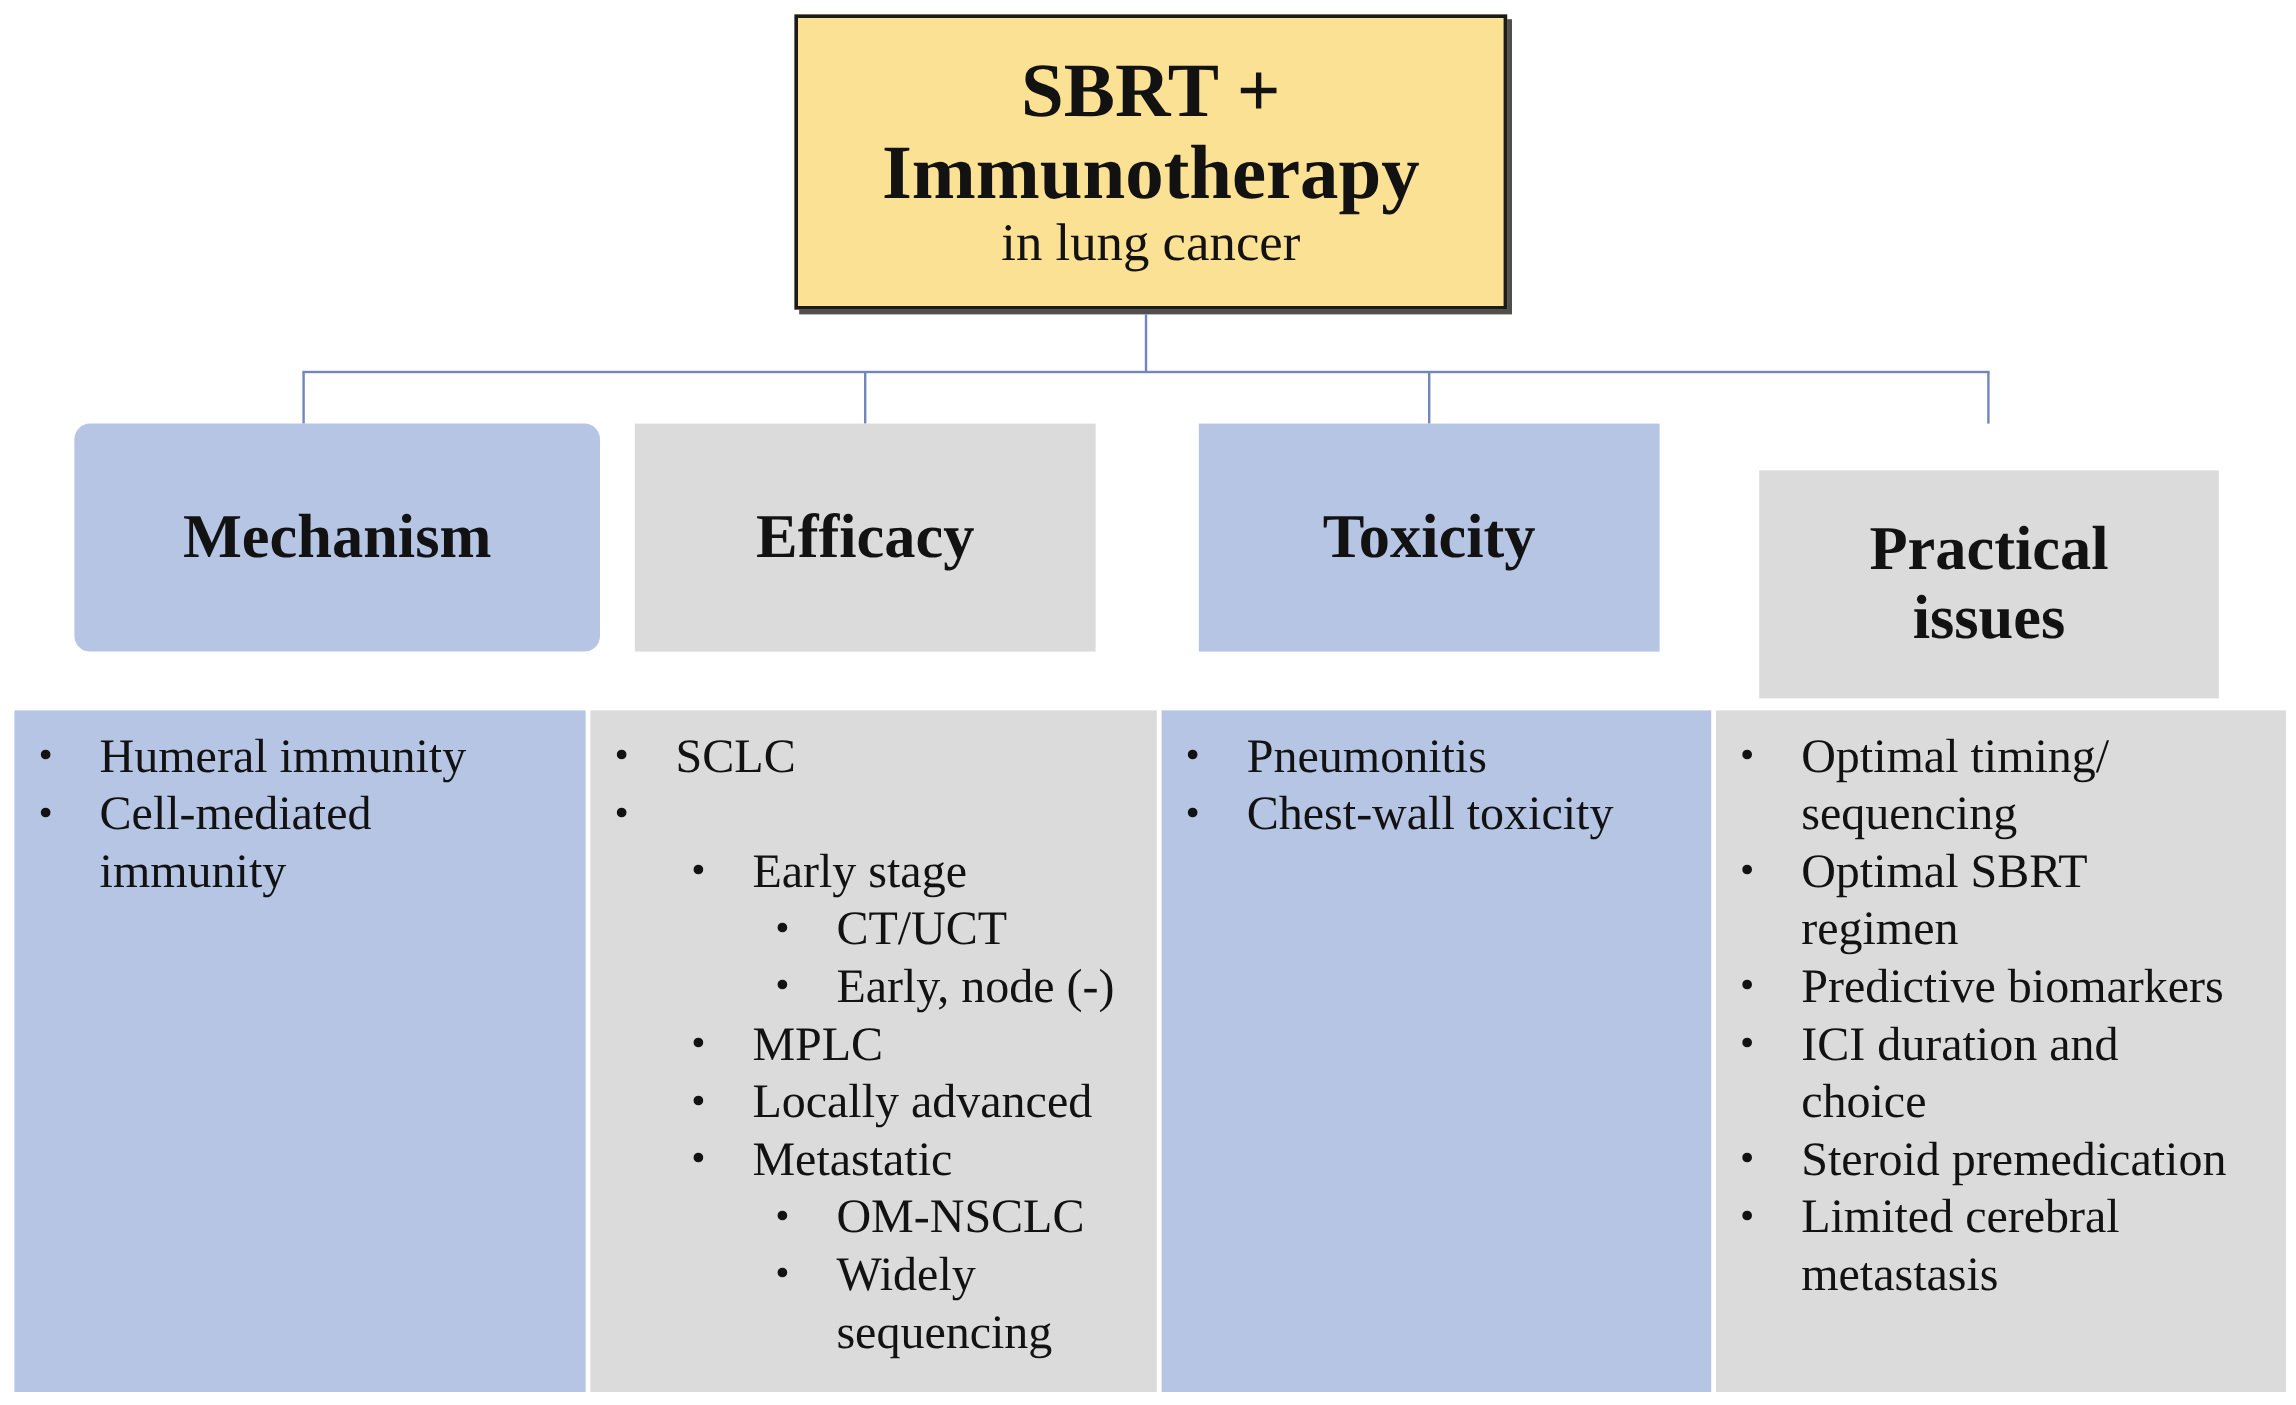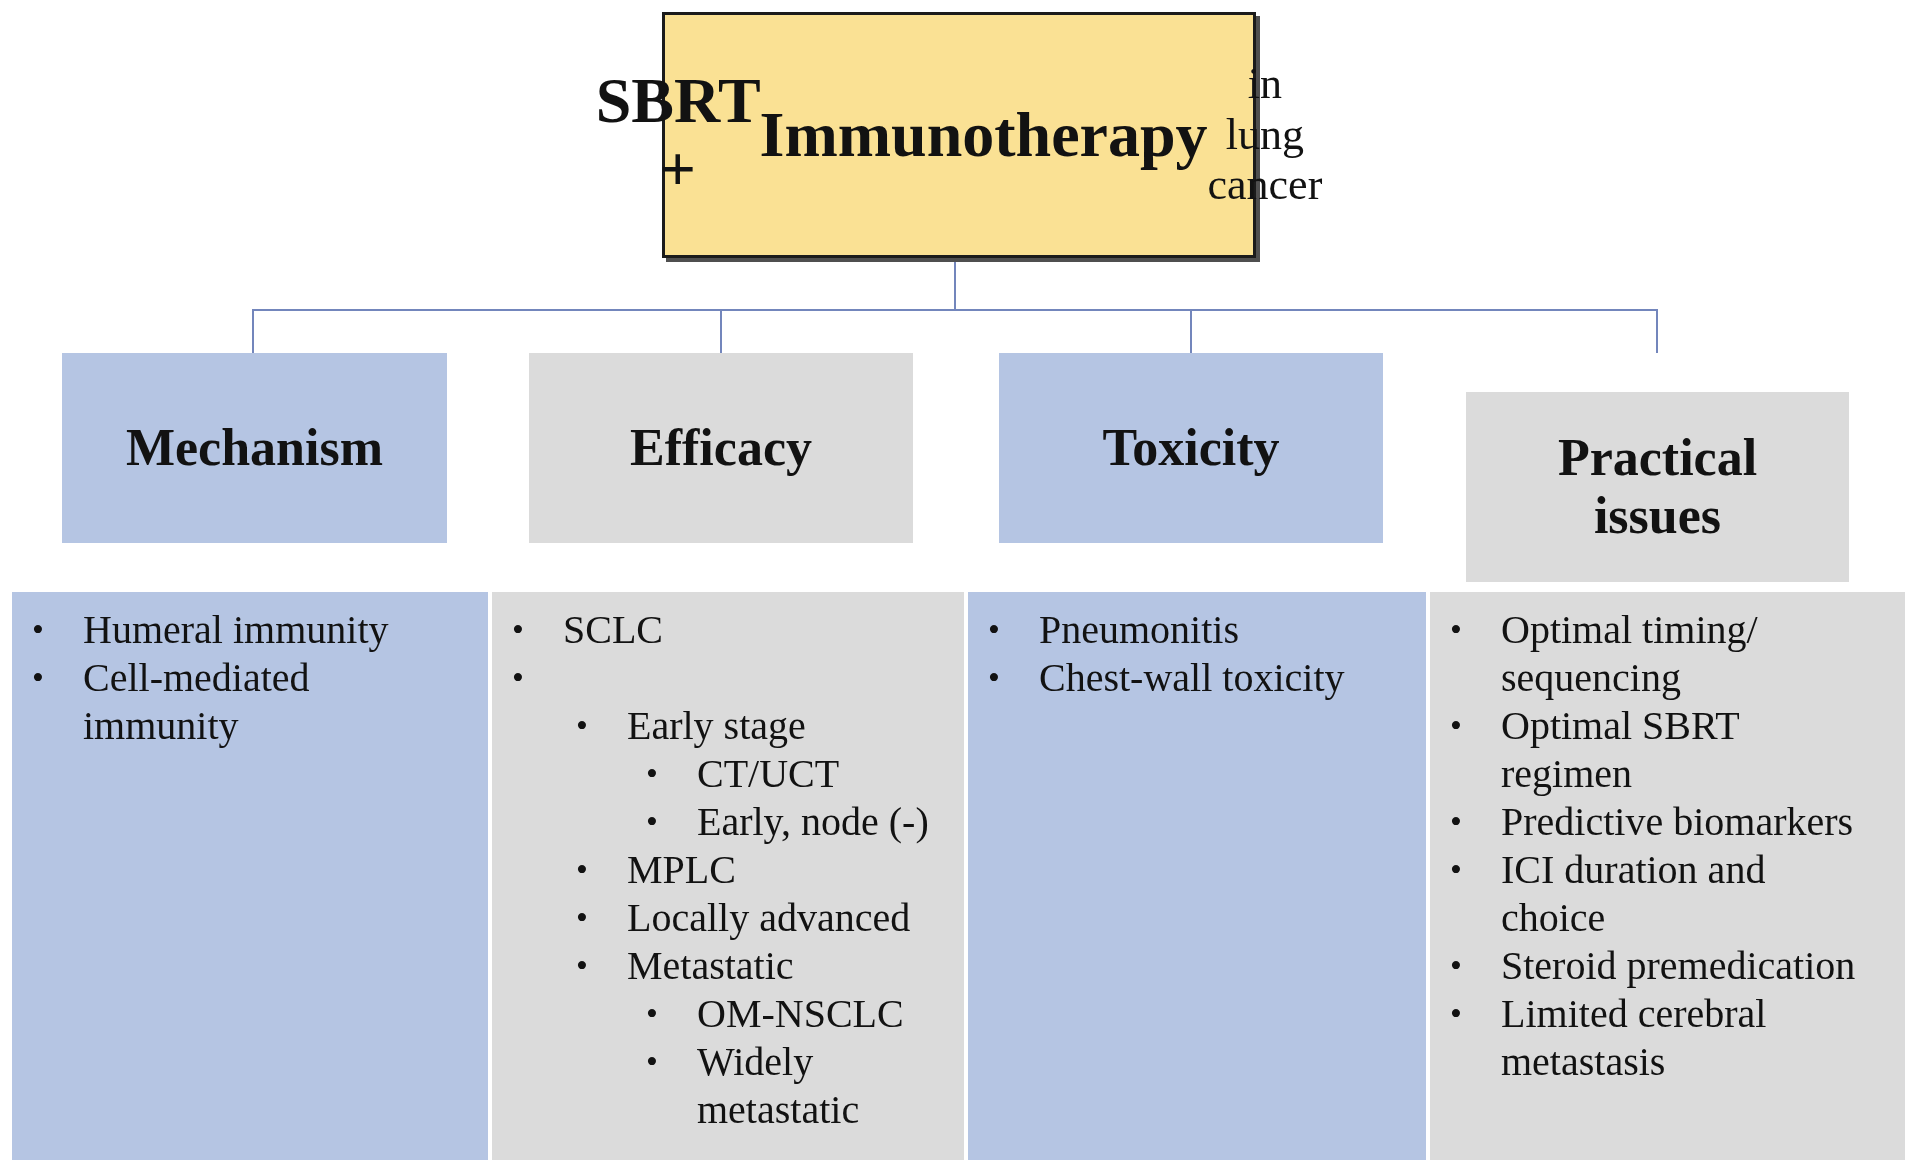--- a/index.html
+++ b/index.html
@@ -12,40 +12,40 @@
     overflow:hidden;
   }
   
   .root-box{
     position:absolute;
     left:662px;top:12px;width:594px;height:246px;
     background:var(--yellow,#FAE194);
     border:3px solid var(--border,#1b1b1b);
     box-shadow:4px 4px 0 rgba(35,35,35,.8);
     box-sizing:border-box;
-    display:flex;justify-content:center;align-items:center;
+    display:flex;flex-direction:column;justify-content:center;align-items:center;
     text-align:center;
   }
   .root-line{font-weight:bold;font-size:64px;line-height:1.06;}
   .root-sub{font-size:44px;line-height:1.15;}
   
   .conn{position:absolute;background:var(--connector,#7386BC);}
   .stem{left:954px;top:262px;width:2px;height:48px;}
   .hbar{left:252px;top:309px;width:1406px;height:2px;}
   .drop{top:310px;width:2px;height:43px;}
   .d1{left:252px;} .d2{left:720px;} .d3{left:1190px;} .d4{left:1656px;}
   
   .hdr{
     position:absolute;top:353px;height:190px;
     display:flex;align-items:center;justify-content:center;
     text-align:center;
     font-weight:bold;font-size:52px;line-height:1.12;
     padding:0 30px;box-sizing:border-box;
   }
-  .h1{left:62px;width:385px;}
+  .h1{left:62px;width:438px;border-radius:13px;}
   .h2{left:529px;width:384px;}
   .h3{left:999px;width:384px;}
   .h4{left:1466px;width:383px;margin-top:39px;}
   .theme-blue{background:var(--blue,#B4C6E7);}
   .theme-gray{background:var(--gray,#DBDBDB);}
   .theme-yellow{background:var(--yellow,#FAE194);}
   
   .panel{
     position:absolute;top:592px;height:568px;
     box-sizing:border-box;
@@ -129,21 +129,21 @@
         <span class="bullet">•</span>
         <span class="txt">Metastatic</span>
       </div>
       <div class="li lvl3">
         <span class="bullet">•</span>
         <span class="txt">OM-NSCLC</span>
       </div>
       <div class="li lvl3">
         <span class="bullet">•</span>
         <span class="txt">Widely
-metastatic</span>
+sequencing</span>
       </div>
     </div>
   <div class="panel p3 theme-blue">
       <div class="li lvl1">
         <span class="bullet">•</span>
         <span class="txt">Pneumonitis</span>
       </div>
       <div class="li lvl1">
         <span class="bullet">•</span>
         <span class="txt">Chest-wall toxicity</span>

